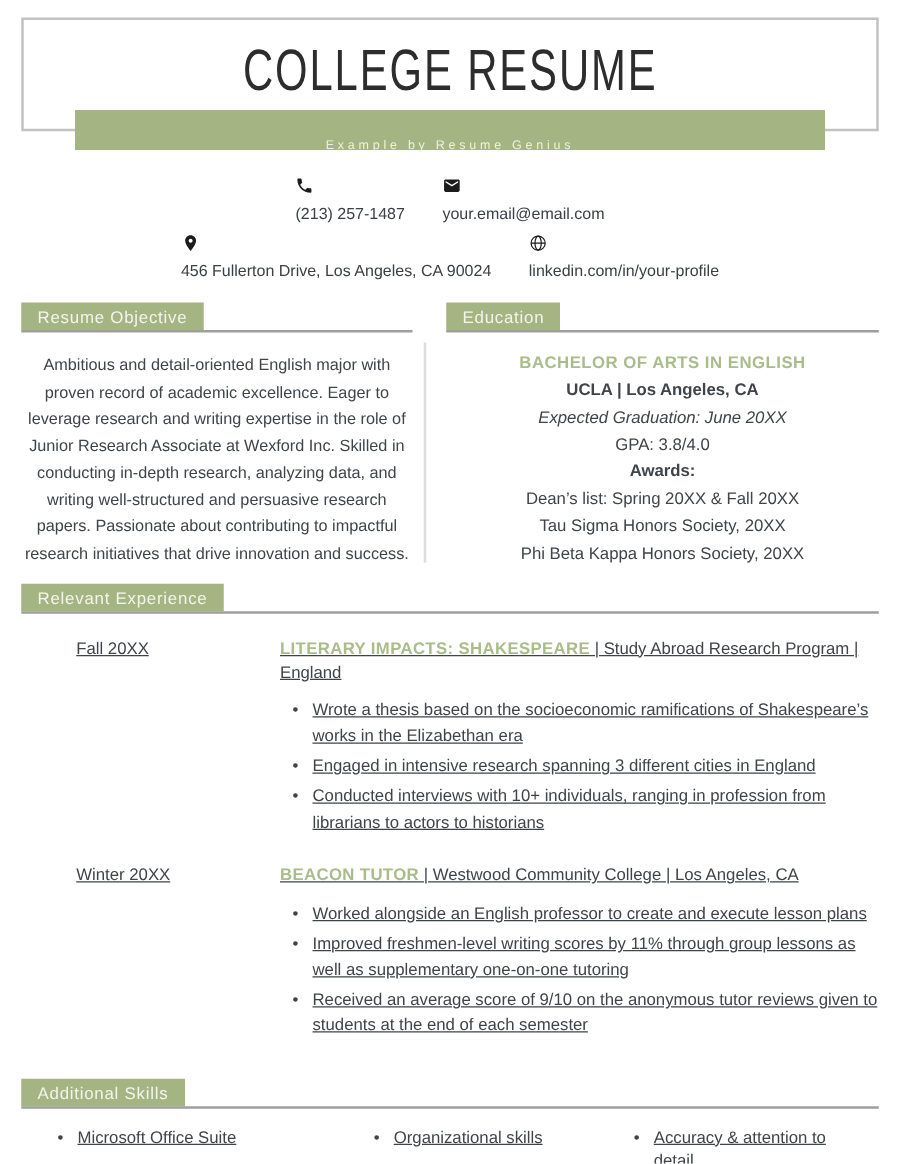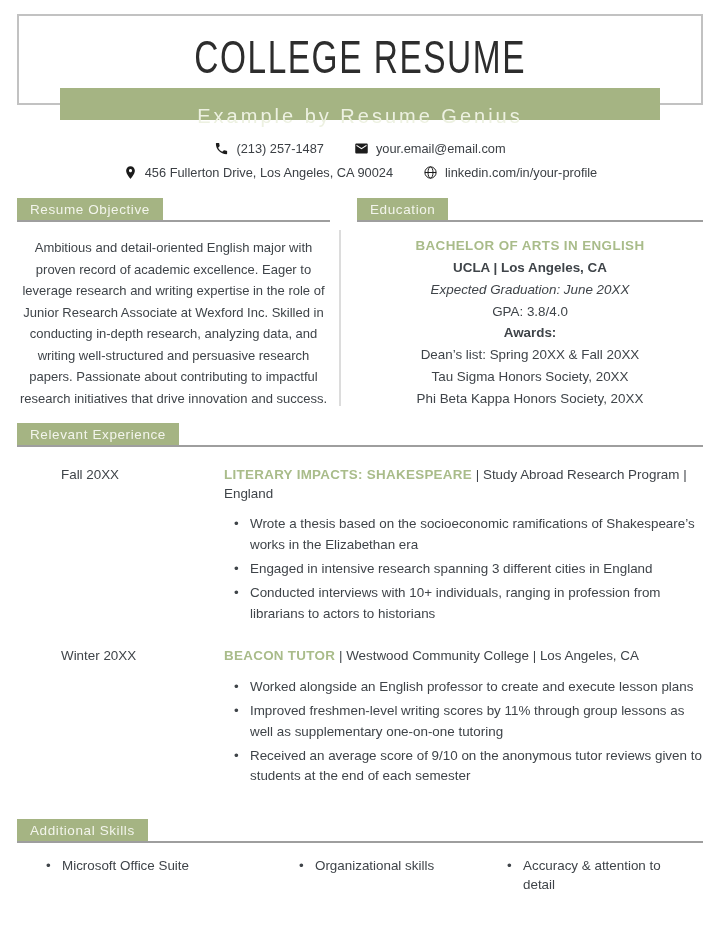--- a/index.html
+++ b/index.html
@@ -41,37 +41,37 @@
     transform: translateX(-50%);
     width: 600px;
     height: 32px;
     background: #a5b483;
     display: flex;
     align-items: center;
     justify-content: center;
   }
   .banner-text {
     color: #edf1e1;
-    font-size: 20px;
+    font-size: 10px;
     letter-spacing: 3px;
     margin-top: 24px;
   }
 
   
   .contact { margin-top: 36px; }
   .contact-row {
     display: flex;
     justify-content: center;
     align-items: center;
     gap: 30px;
     font-size: 12.8px;
     color: #3c4045;
     margin-bottom: 9px;
   }
-  .contact-item { display: flex; align-items: flex-start; gap: 7px; }
+  .contact-item { display: flex; align-items: flex-start; gap: 7px; flex-direction: column; }
   .cicon { width: 15px; height: 15px; flex: 0 0 auto; }
   .cicon svg { display: block; width: 15px; height: 15px; }
 
   
   .sec-head {
     border-bottom: 2px solid #9e9e9e;
     line-height: 0;
   }
   .tag {
     display: inline-block;
@@ -110,21 +110,21 @@
     text-align: center;
     font-size: 13.4px;
     line-height: 1.63;
   }
   .edu-degree { color: #a9bc8a; font-weight: 700; letter-spacing: 0.4px; }
   .edu-school { font-weight: 700; }
   .edu-grad   { font-style: italic; }
   .edu-awards-label { font-weight: 700; }
 
   
-  .section-x { margin: 0 17px; }
+  .section-x { margin: 0 17px; text-decoration: underline; }
   .exp-head { margin-top: 13px; }
   .exp-entry {
     display: flex;
     margin-top: 19px;
     font-size: 13.4px;
   }
   .exp-date { width: 163px; flex: 0 0 163px; padding-top: 1px; margin-left: 44px; }
   .exp-body { flex: 1; }
   .exp-title-line { line-height: 1.4; }
   .exp-title { color: #a9bc8a; font-weight: 600; letter-spacing: 0.3px; }

